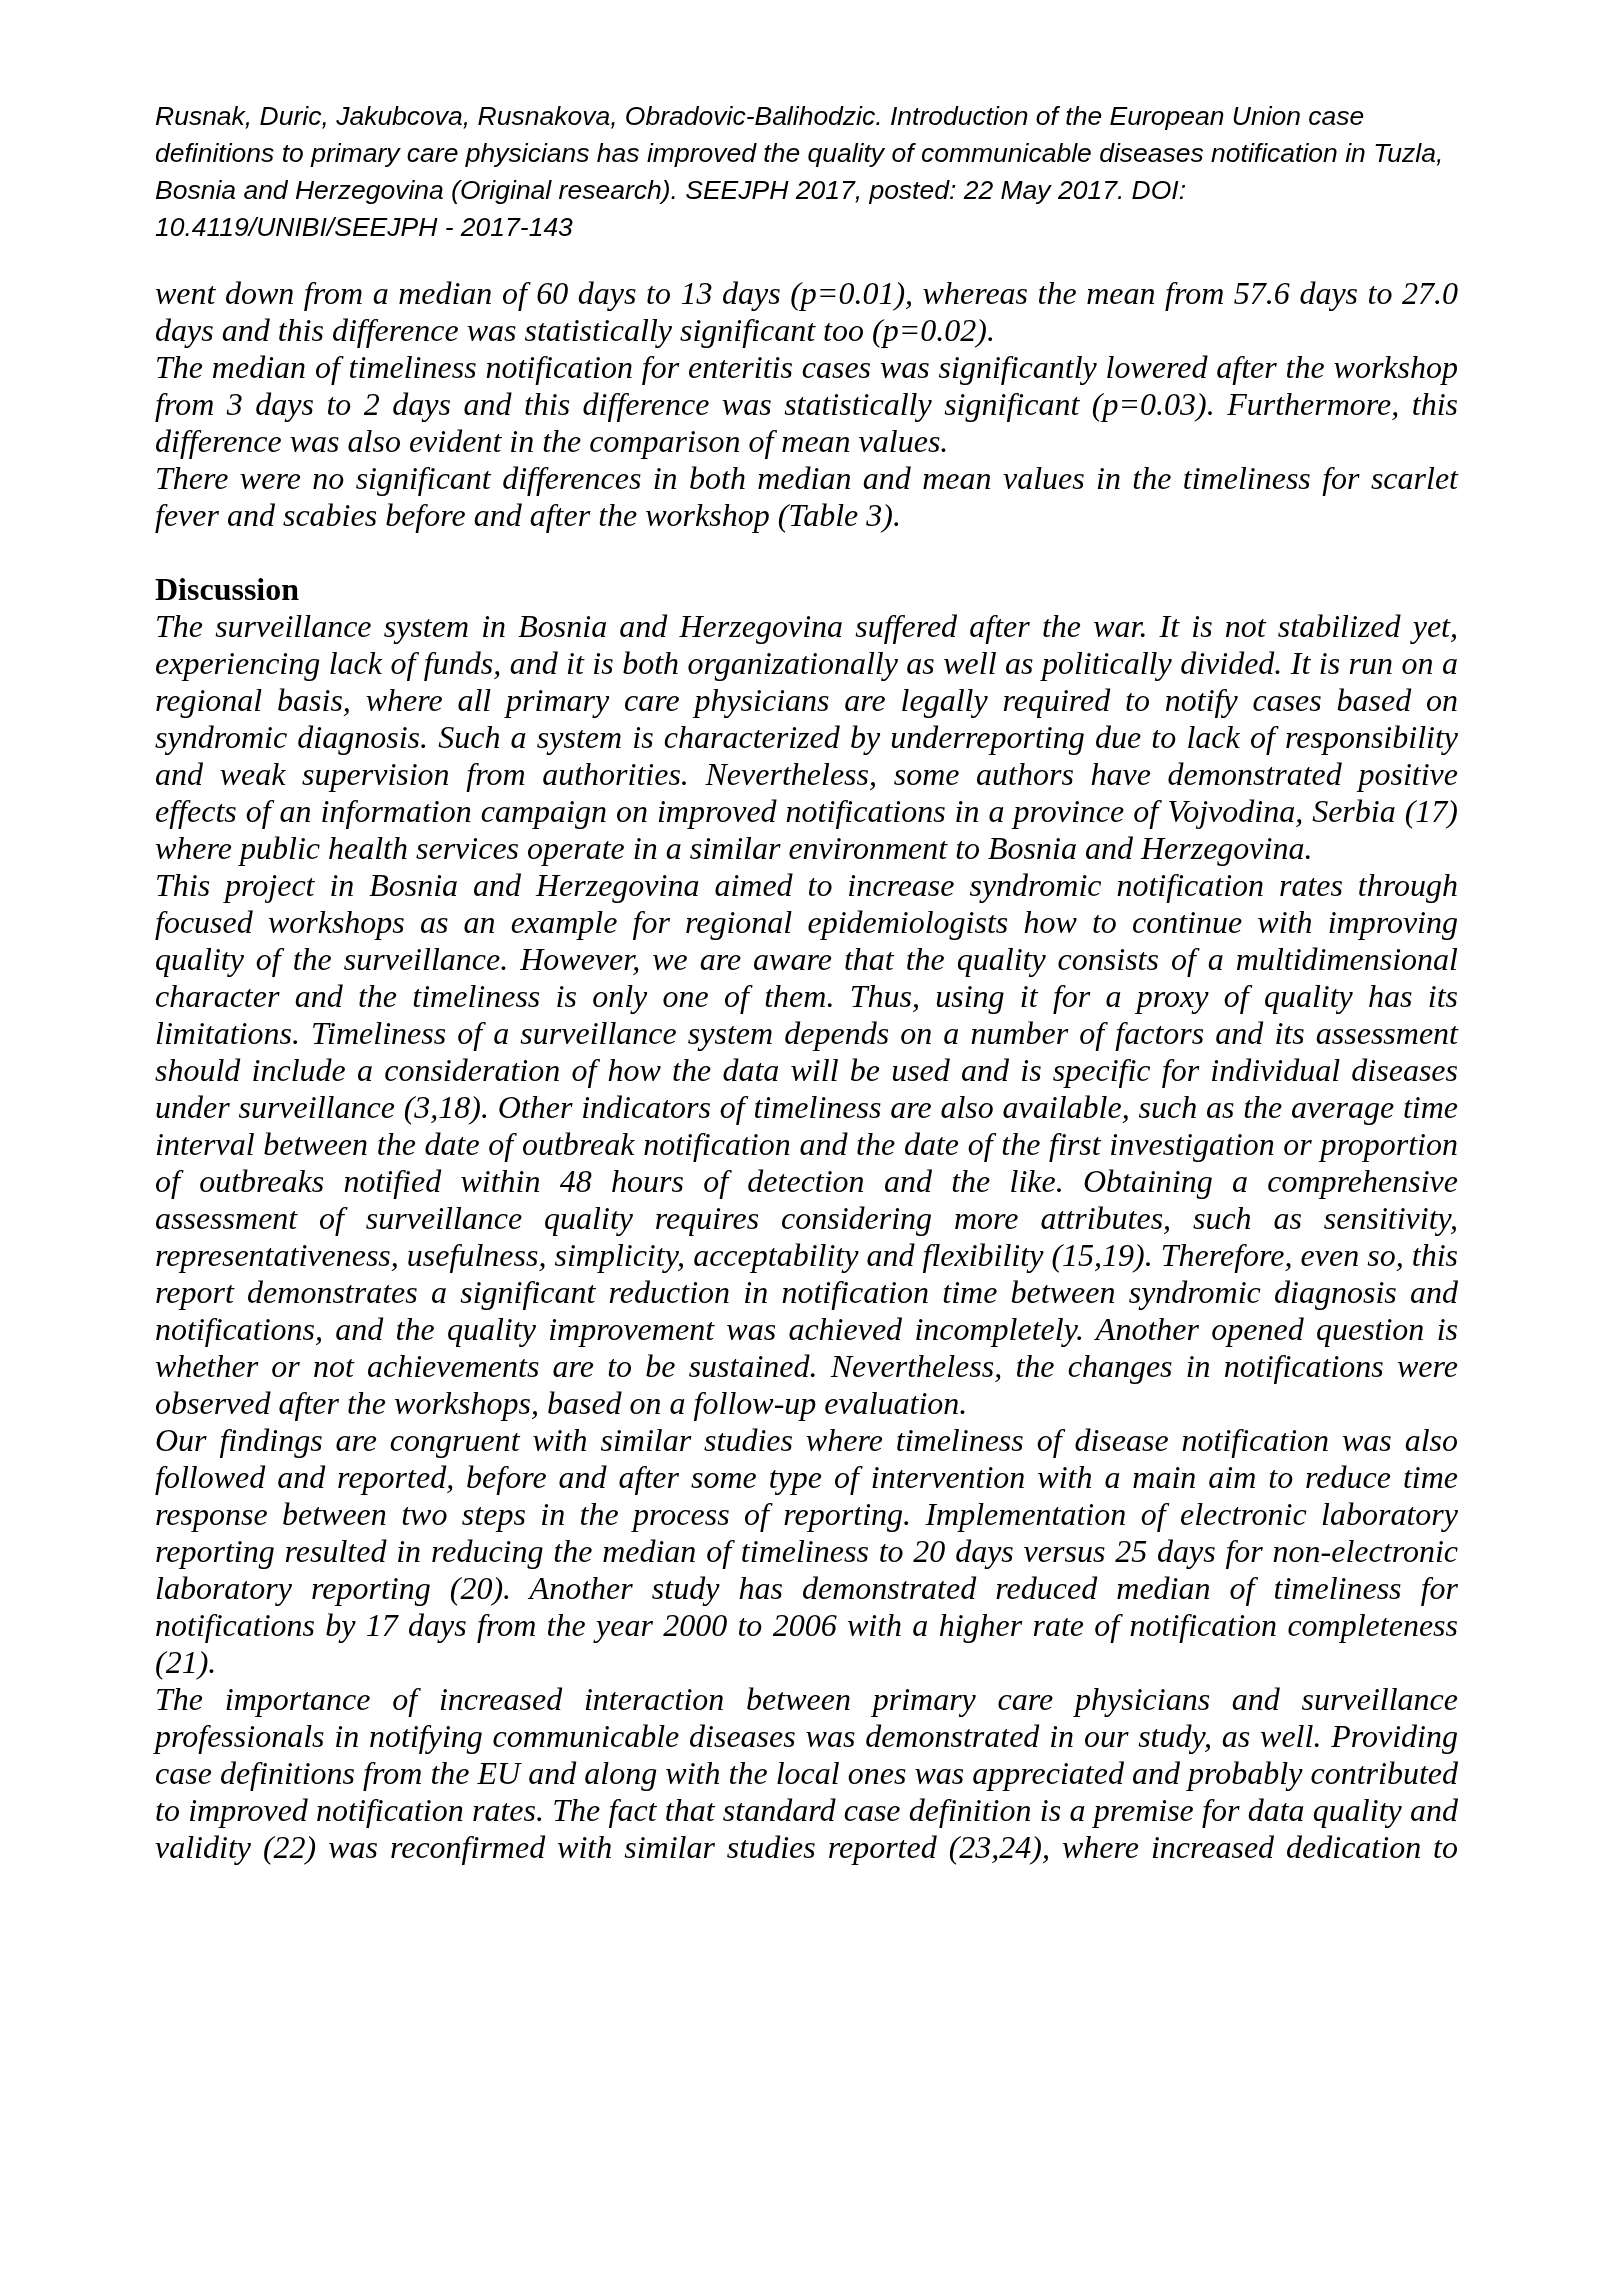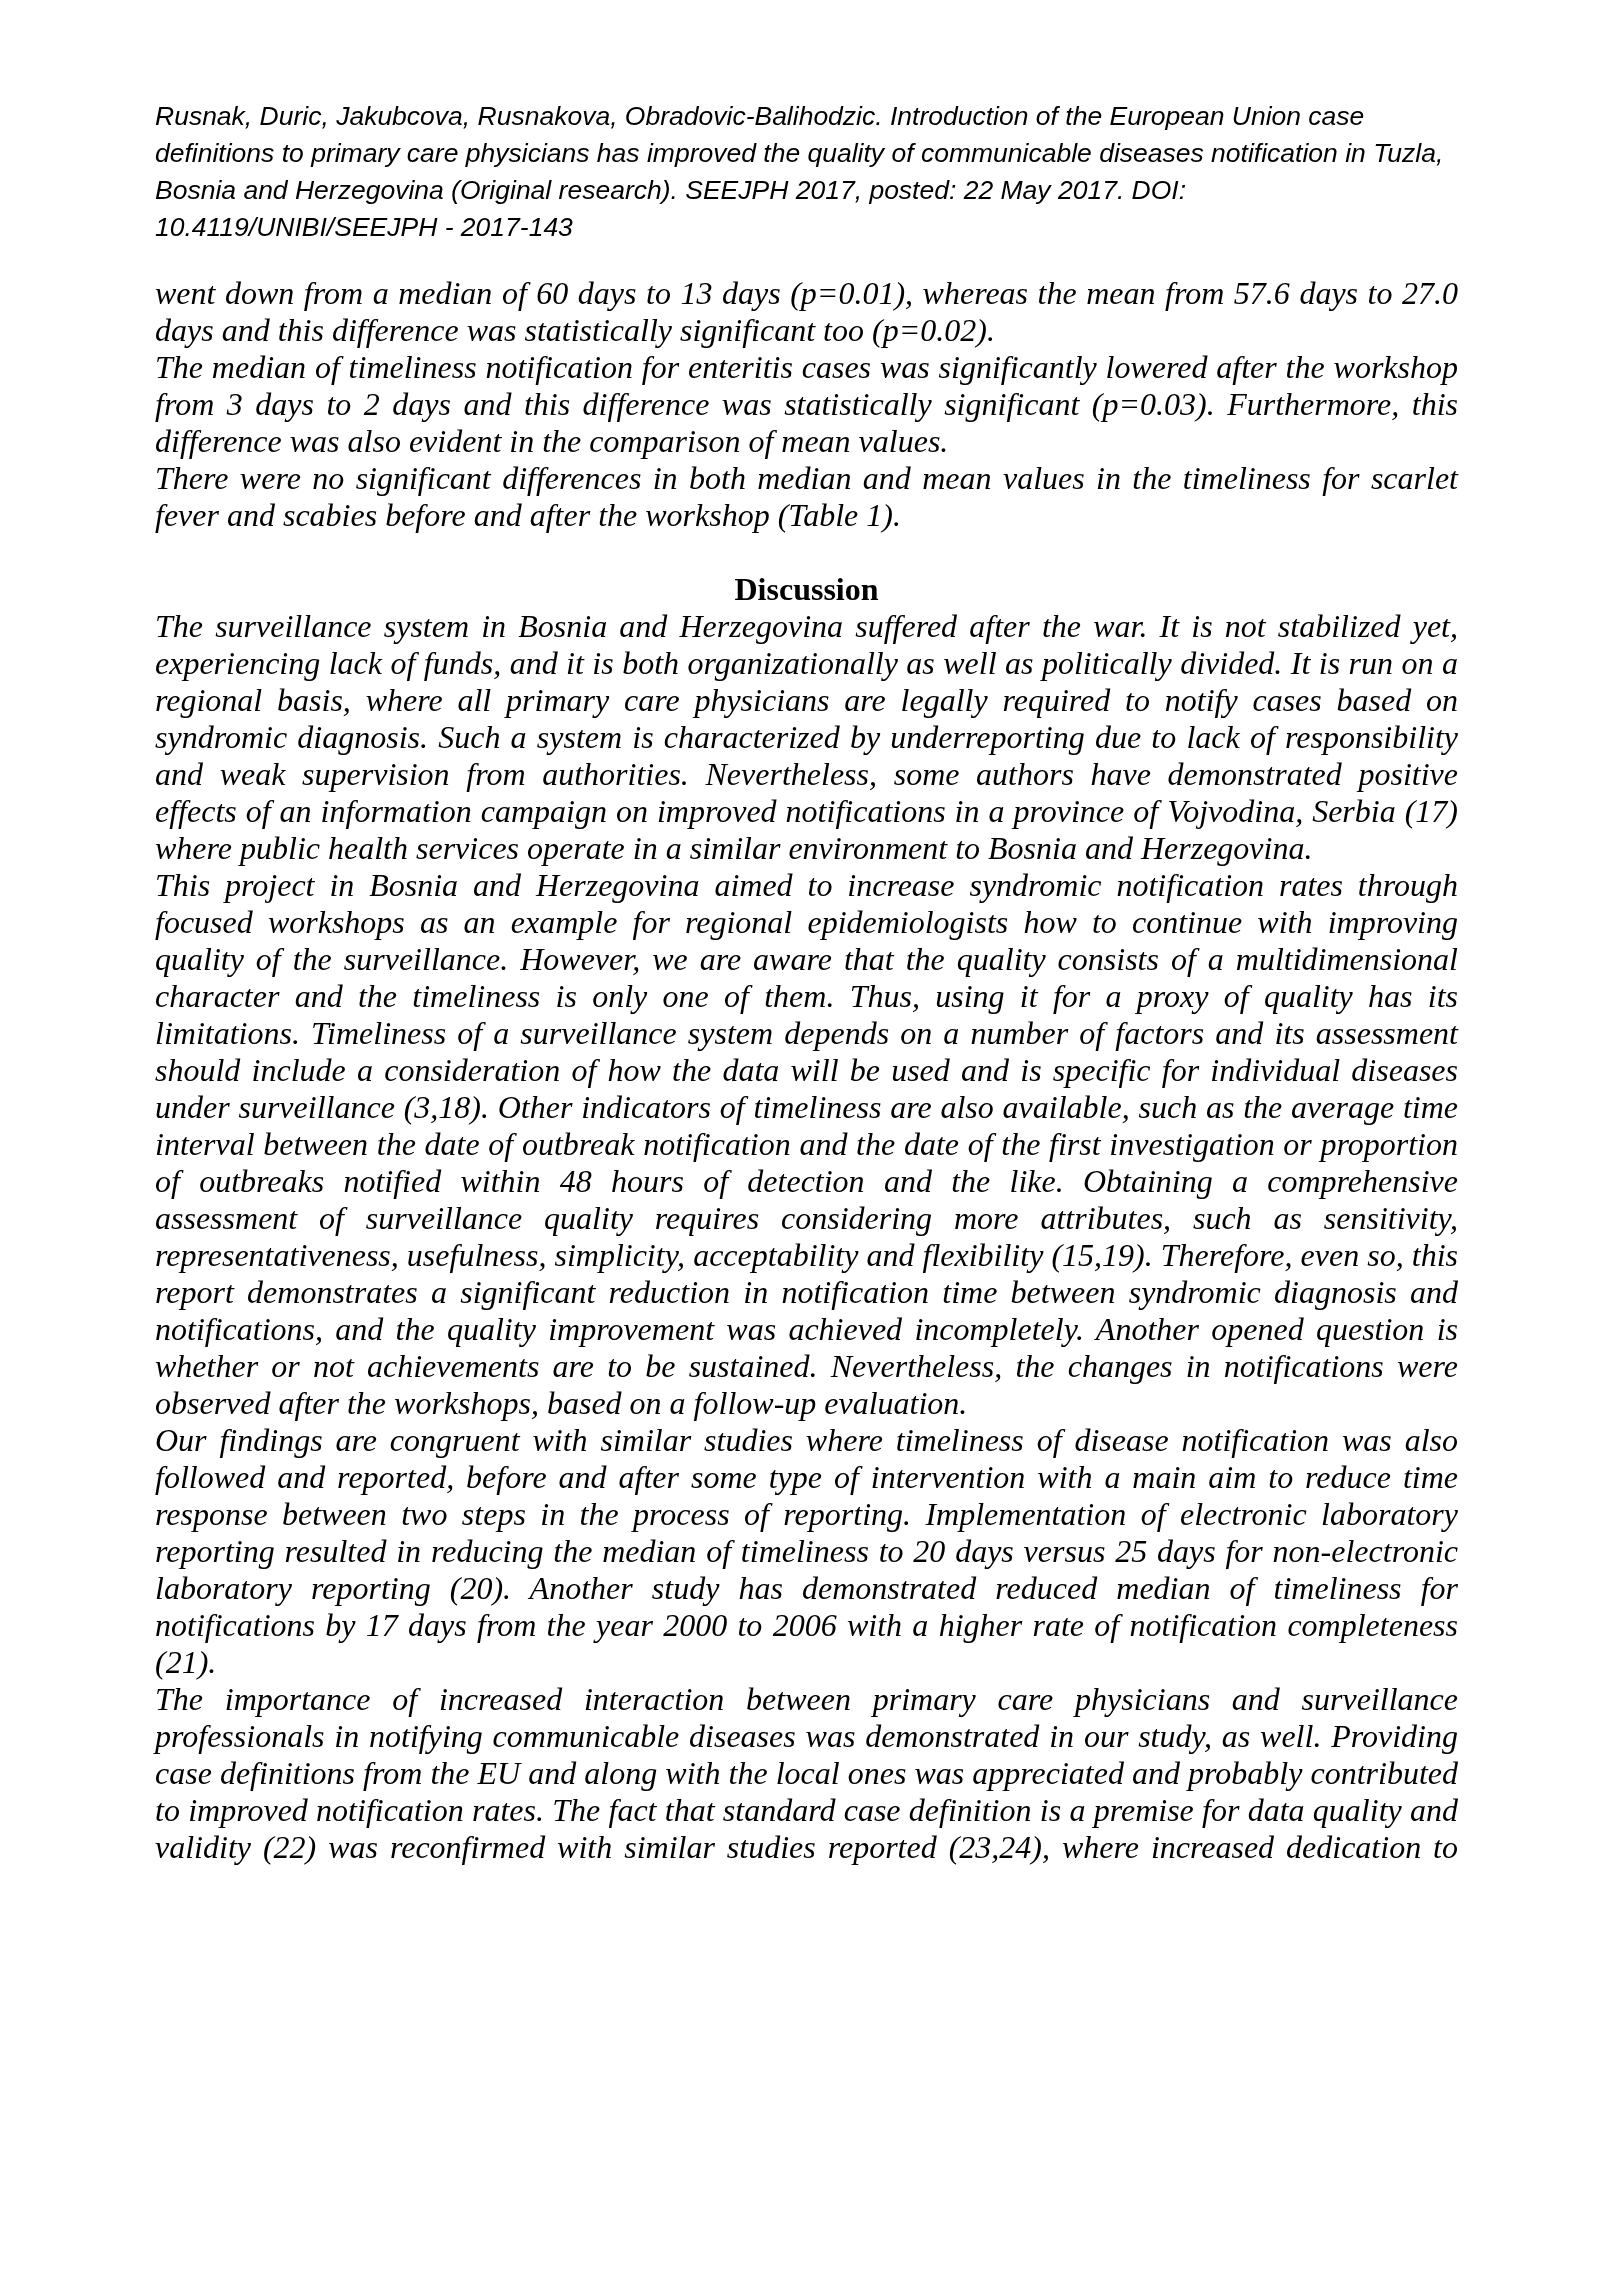--- a/index.html
+++ b/index.html
@@ -34,21 +34,21 @@
   .para {
     margin: 0;
     text-align: justify;
     font-style: italic;
   }
   .section-heading {
     font-size: 32px;
     line-height: 37px;
     font-weight: bold;
     margin: 37px 0 0 0;
-    text-align: center;
+    text-align: left;
   }
   .doc-footer {
     position: absolute;
     left: 155px;
     right: 163px;
     top: 2217px;
     text-align: center;
     font-family: "Liberation Sans", sans-serif;
     font-size: 32px;
     line-height: 37px;
@@ -63,21 +63,21 @@
   <header class="doc-header">
     <p class="citation" style="margin:0">Rusnak, Duric, Jakubcova, Rusnakova, Obradovic-Balihodzic. Introduction of the European Union case definitions to primary care physicians has improved the quality of communicable diseases notification in Tuzla, Bosnia and Herzegovina (Original research). SEEJPH 2017, posted: 22 May 2017. DOI: 10.4119/UNIBI/SEEJPH - 2017-143</p>
   </header>
 
   <main class="doc-body">
 
     <p class="para">went down from a median of 60 days to 13 days (p=0.01), whereas the mean from 57.6 days to 27.0 days and this difference was statistically significant too (p=0.02).</p>
 
     <p class="para">The median of timeliness notification for enteritis cases was significantly lowered after the workshop from 3 days to 2 days and this difference was statistically significant (p=0.03). Furthermore, this difference was also evident in the comparison of mean values.</p>
 
-    <p class="para">There were no significant differences in both median and mean values in the timeliness for scarlet fever and scabies before and after the workshop (Table 1).</p>
+    <p class="para">There were no significant differences in both median and mean values in the timeliness for scarlet fever and scabies before and after the workshop (Table 3).</p>
 
     <h2 class="section-heading">Discussion</h2>
 
     <p class="para">The surveillance system in Bosnia and Herzegovina suffered after the war. It is not stabilized yet, experiencing lack of funds, and it is both organizationally as well as politically divided. It is run on a regional basis, where all primary care physicians are legally required to notify cases based on syndromic diagnosis. Such a system is characterized by underreporting due to lack of responsibility and weak supervision from authorities. Nevertheless, some authors have demonstrated positive effects of an information campaign on improved notifications in a province of Vojvodina, Serbia (17) where public health services operate in a similar environment to Bosnia and Herzegovina.</p>
 
     <p class="para">This project in Bosnia and Herzegovina aimed to increase syndromic notification rates through focused workshops as an example for regional epidemiologists how to continue with improving quality of the surveillance. However, we are aware that the quality consists of a multidimensional character and the timeliness is only one of them. Thus, using it for a proxy of quality has its limitations. Timeliness of a surveillance system depends on a number of factors and its assessment should include a consideration of how the data will be used and is specific for individual diseases under surveillance (3,18). Other indicators of timeliness are also available, such as the average time interval between the date of outbreak notification and the date of the first investigation or proportion of outbreaks notified within 48 hours of detection and the like. Obtaining a comprehensive assessment of surveillance quality requires considering more attributes, such as sensitivity, representativeness, usefulness, simplicity, acceptability and flexibility (15,19). Therefore, even so, this report demonstrates a significant reduction in notification time between syndromic diagnosis and notifications, and the quality improvement was achieved incompletely. Another opened question is whether or not achievements are to be sustained. Nevertheless, the changes in notifications were observed after the workshops, based on a follow-up evaluation.</p>
 
     <p class="para">Our findings are congruent with similar studies where timeliness of disease notification was also followed and reported, before and after some type of intervention with a main aim to reduce time response between two steps in the process of reporting. Implementation of electronic laboratory reporting resulted in reducing the median of timeliness to 20 days versus 25 days for non-electronic laboratory reporting (20). Another study has demonstrated reduced median of timeliness for notifications by 17 days from the year 2000 to 2006 with a higher rate of notification completeness (21).</p>
 
     <p class="para">The importance of increased interaction between primary care physicians and surveillance professionals in notifying communicable diseases was demonstrated in our study, as well. Providing case definitions from the EU and along with the local ones was appreciated and probably contributed to improved notification rates. The fact that standard case definition is a premise for data quality and validity (22) was reconfirmed with similar studies reported (23,24), where increased dedication to reporting with data quality- timeliness and completeness was observed. There are factors which are beyond the influence of physicians, such as patient’s awareness of symptoms, patient’s search for medical care, capacity for case confirmation,</p>

